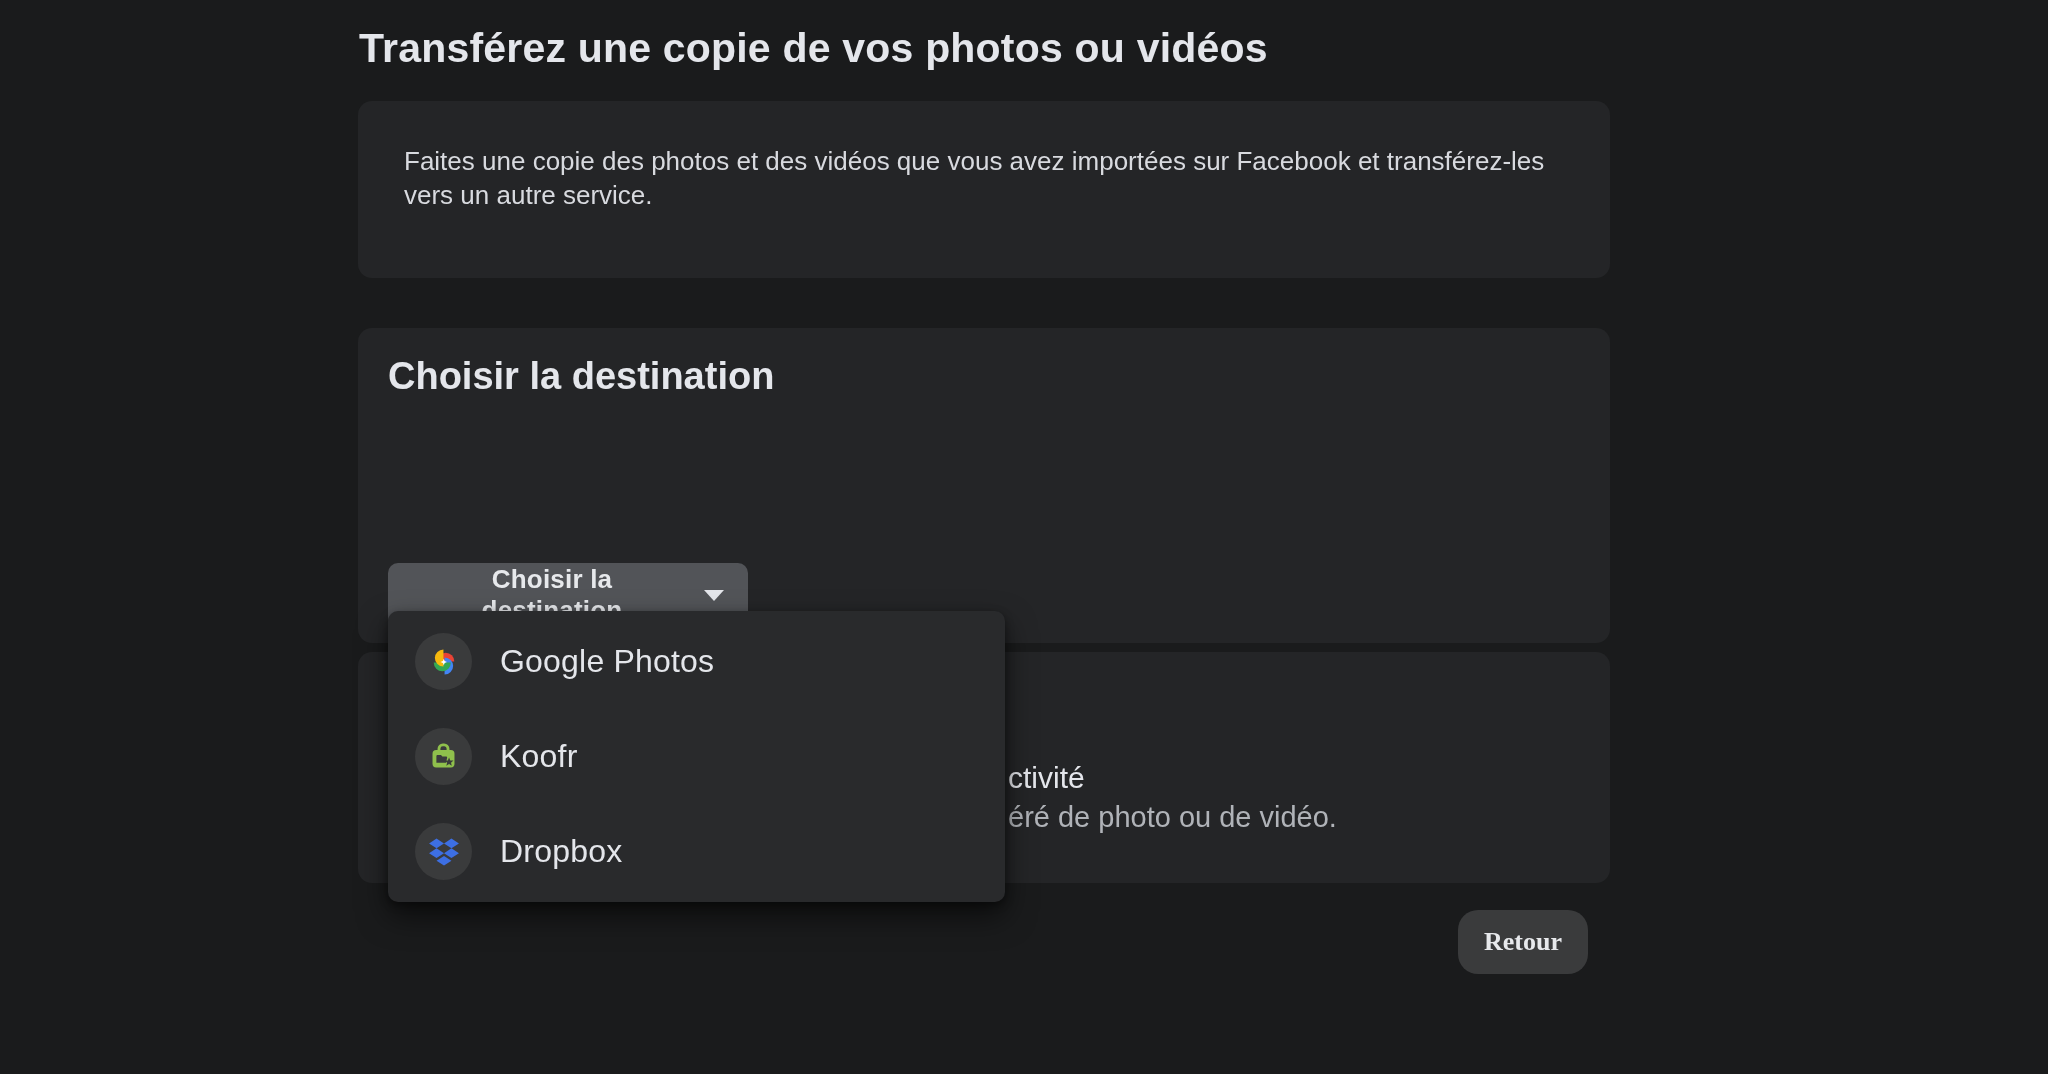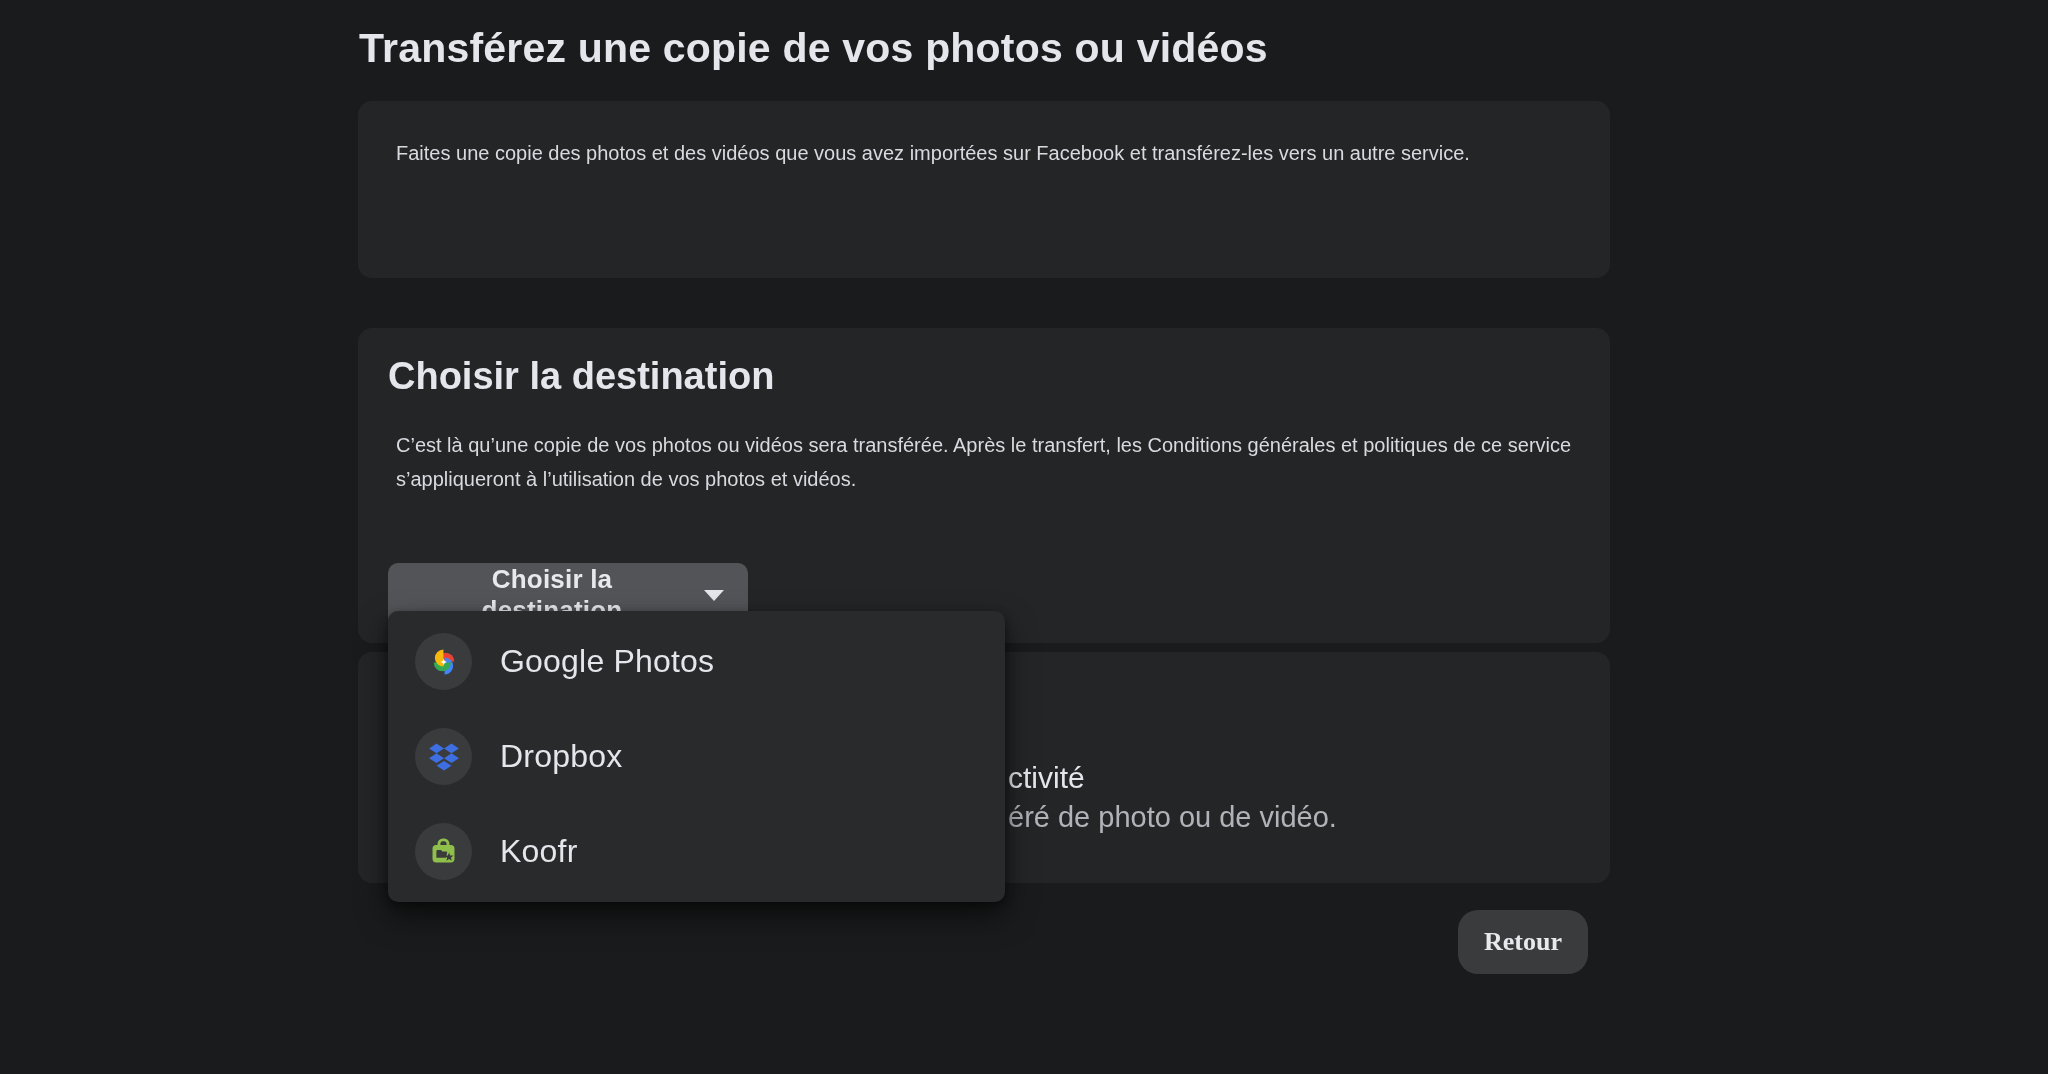--- a/index.html
+++ b/index.html
@@ -11,21 +11,21 @@
   .page-title{
     position:absolute;left:359px;top:24px;margin:0;
     font-size:41px;line-height:48px;font-weight:700;color:#e4e6eb;letter-spacing:.2px;
   }
   .card{
     position:absolute;left:358px;width:1252px;background:#242527;border-radius:14px;
     box-sizing:border-box;
   }
   #intro-card{top:101px;height:177px;padding:27px 30px;}
   .body-text{
-    margin:8px;font-size:20px;line-height:34px;color:#d8dadf;max-width:1192px;
+    margin:16px;font-size:26px;line-height:34px;color:#d8dadf;max-width:1192px;
   }
   .body-text b{color:#e4e6eb;font-weight:700;}
   #intro-card .para2{margin-top:23px;}
   #destination-card{top:328px;height:315px;padding:25px 30px;}
   .card-heading{
     margin:0;font-size:38px;line-height:46px;font-weight:700;color:#e4e6eb;
   }
   #destination-card .body-text{margin-top:29px;}
   .dropdown-button{
     position:absolute;left:30px;top:235px;width:360px;height:64px;
@@ -76,21 +76,20 @@
 <div id="stage">
 
   <h1 class="page-title">Transférez une copie de vos photos ou vidéos</h1>
 
   <section class="card" id="intro-card">
     <p class="body-text">Faites une copie des photos et des vidéos que vous avez importées sur Facebook et transférez-les vers un autre service.</p>
   </section>
 
   <section class="card" id="destination-card">
     <h2 class="card-heading">Choisir la destination</h2>
-    <p class="body-text">C’est là qu’une copie de vos photos ou vidéos sera transférée. Après le transfert, les Conditions générales et politiques de ce service s’appliqueront à l’utilisation de vos photos et vidéos.</p>
     <button class="dropdown-button" aria-expanded="true">
       <span>Choisir la destination</span>
       <span class="caret-down"></span>
     </button>
   </section>
 
   <section class="card" id="activity-card">
     <span class="activity-heading">ctivité</span>
     <span class="activity-body">éré de photo ou de vidéo.</span>
   </section>
@@ -105,40 +104,40 @@
           <path d="M20,14.5 a7.5,7.5 0 0 1 -15,0 z" fill="#34a853"></path>
           <path d="M13.5,18 a7.5,7.5 0 0 1 0,-15 z" fill="#f7b90e"></path>
           <path d="M13.8 11.2 l.8 2 2 .8 -2 .8 -.8 2 -.8 -2 -2 -.8 2 -.8 z" fill="#ffffff"></path>
         </svg>
       </span>
       <span class="menu-label">Google Photos</span>
     </div>
 
     <div class="menu-item" role="menuitem">
       <span class="icon-circle">
+        <svg width="31" height="31" viewBox="0 0 24 24">
+          <path d="M8.5 7.2V6a3 3 0 0 1 3-3h1a3 3 0 0 1 3 3v1.2" fill="none" stroke-width="2.2" stroke-linecap="round" stroke="#8fc04c"></path>
+          <rect x="3.5" y="7" width="17" height="13.5" rx="2.8" fill="#8fc04c"></rect>
+          <path d="M6.5 16.8v-5.1c0-.5.4-.9.9-.9h2.7l1 1.2h2.9c.6 0 1 .5.8 1.1l-.9 3.7z" fill="#3a3b3c"></path>
+          <polygon points="16.3,12.7 17.24,15.01 19.72,15.19 17.82,16.79 18.42,19.21 16.3,17.9 14.18,19.21 14.78,16.79 12.88,15.19 15.36,15.01" fill="#3a3b3c"></polygon>
+        </svg>
+      </span>
+      <span class="menu-label">Koofr</span>
+    </div>
+
+    <div class="menu-item" role="menuitem">
+      <span class="icon-circle">
         <svg width="30" height="28" viewBox="0 0 24 22.5">
           <polygon points="6,0.5 0,4.4 6,8.3 12,4.4" fill="#3d6fe3"></polygon>
           <polygon points="18,0.5 12,4.4 18,8.3 24,4.4" fill="#3d6fe3"></polygon>
           <polygon points="6,8.3 0,12.2 6,16.1 12,12.2" fill="#3d6fe3"></polygon>
           <polygon points="18,8.3 12,12.2 18,16.1 24,12.2" fill="#3d6fe3"></polygon>
           <polygon points="12,14.4 18,18.2 12,22 6,18.2" fill="#3d6fe3"></polygon>
         </svg>
       </span>
       <span class="menu-label">Dropbox</span>
     </div>
 
-    <div class="menu-item" role="menuitem">
-      <span class="icon-circle">
-        <svg width="31" height="31" viewBox="0 0 24 24">
-          <path d="M8.5 7.2V6a3 3 0 0 1 3-3h1a3 3 0 0 1 3 3v1.2" fill="none" stroke-width="2.2" stroke-linecap="round" stroke="#8fc04c"></path>
-          <rect x="3.5" y="7" width="17" height="13.5" rx="2.8" fill="#8fc04c"></rect>
-          <path d="M6.5 16.8v-5.1c0-.5.4-.9.9-.9h2.7l1 1.2h2.9c.6 0 1 .5.8 1.1l-.9 3.7z" fill="#3a3b3c"></path>
-          <polygon points="16.3,12.7 17.24,15.01 19.72,15.19 17.82,16.79 18.42,19.21 16.3,17.9 14.18,19.21 14.78,16.79 12.88,15.19 15.36,15.01" fill="#3a3b3c"></polygon>
-        </svg>
-      </span>
-      <span class="menu-label">Koofr</span>
-    </div>
-
   </div>
 
   <button class="back-button">Retour</button>
 
 </div>
 
 </body></html>

